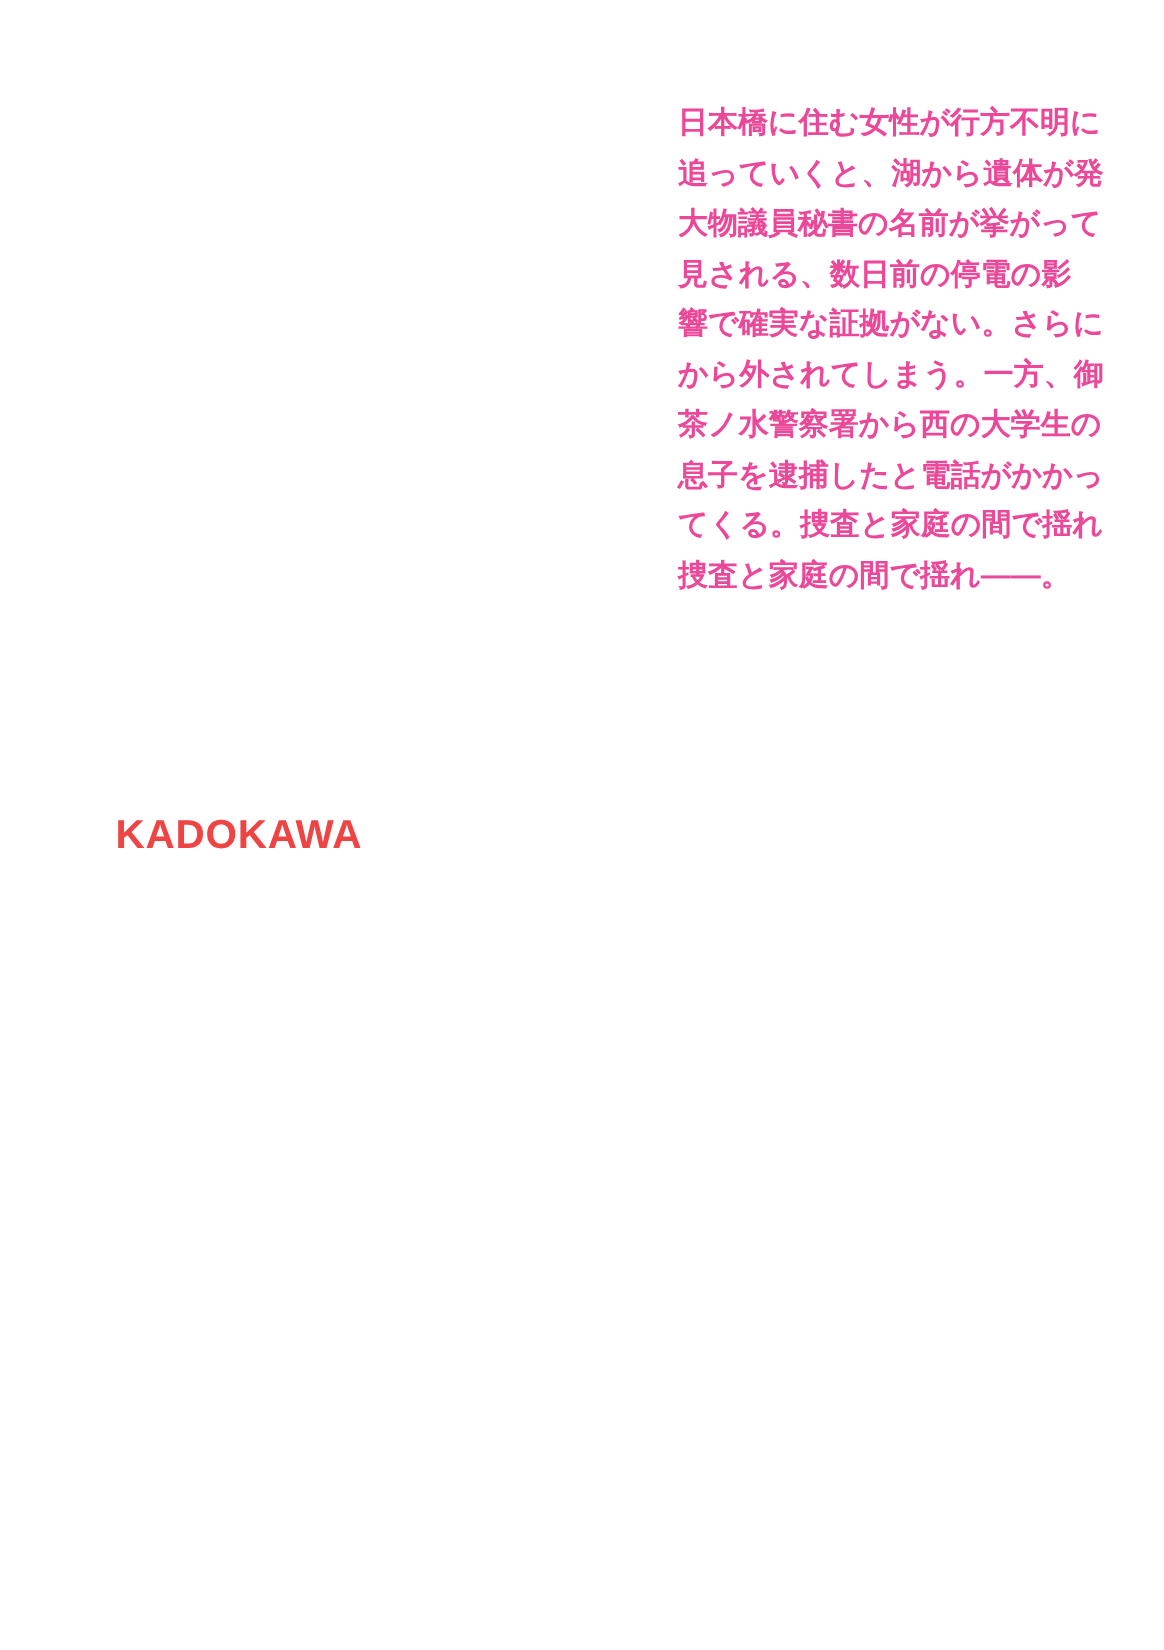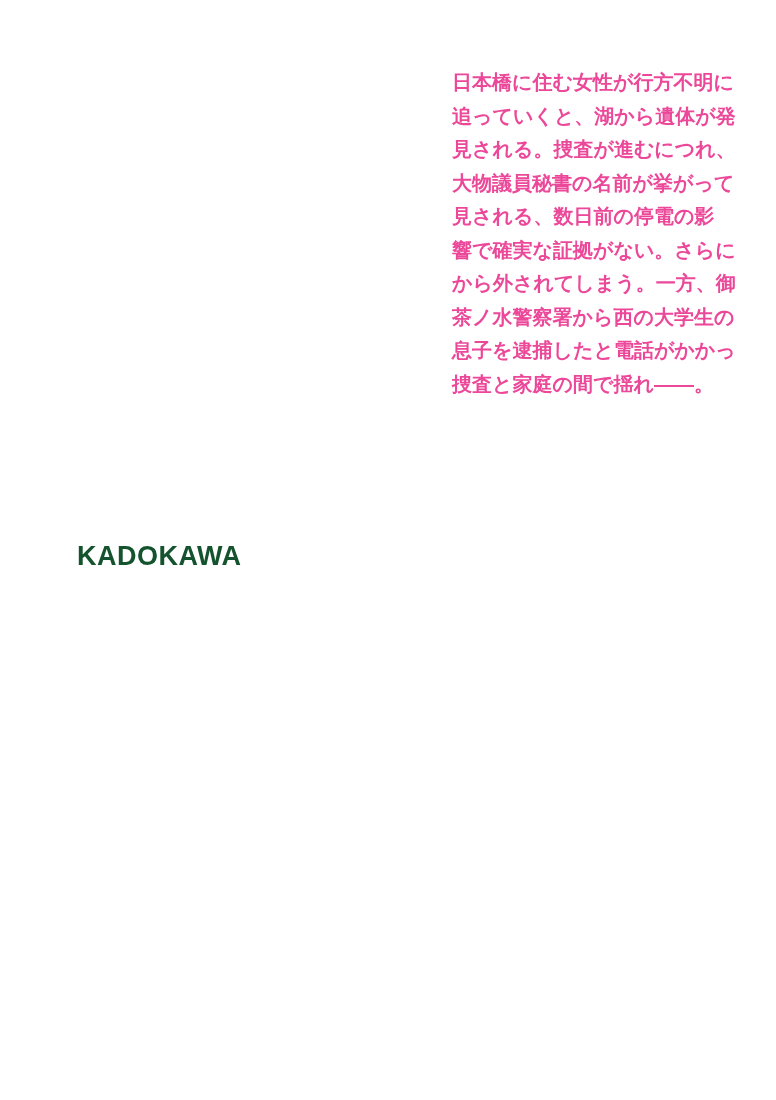--- a/index.html
+++ b/index.html
@@ -28,38 +28,38 @@
     font-family: "Liberation Sans", sans-serif;
   }
   .synopsis .line {
     white-space: nowrap;
     height: 33.5px;
   }
   .logo {
     position: absolute;
     left: 77px;
     top: 543px;
-    color: #14532d;
+    color: #ef4444;
     font-size: 27px;
     line-height: 27px;
     font-weight: bold;
     letter-spacing: 0.5px;
     font-family: "Liberation Sans", sans-serif;
   }
 </style>
 </head>
 <body>
 
 <div class="page">
   <div class="synopsis">
       <div class="line">日本橋に住む女性が行方不明に</div>
       <div class="line">追っていくと、湖から遺体が発</div>
-      <div class="line">見される。捜査が進むにつれ、</div>
       <div class="line">大物議員秘書の名前が挙がって</div>
       <div class="line">見される、数日前の停電の影</div>
       <div class="line">響で確実な証拠がない。さらに</div>
       <div class="line">から外されてしまう。一方、御</div>
       <div class="line">茶ノ水警察署から西の大学生の</div>
       <div class="line">息子を逮捕したと電話がかかっ</div>
+      <div class="line">てくる。捜査と家庭の間で揺れ</div>
       <div class="line">捜査と家庭の間で揺れ――。</div>
     </div>
   <div class="logo">KADOKAWA</div>
 </div>
 
 </body></html>

